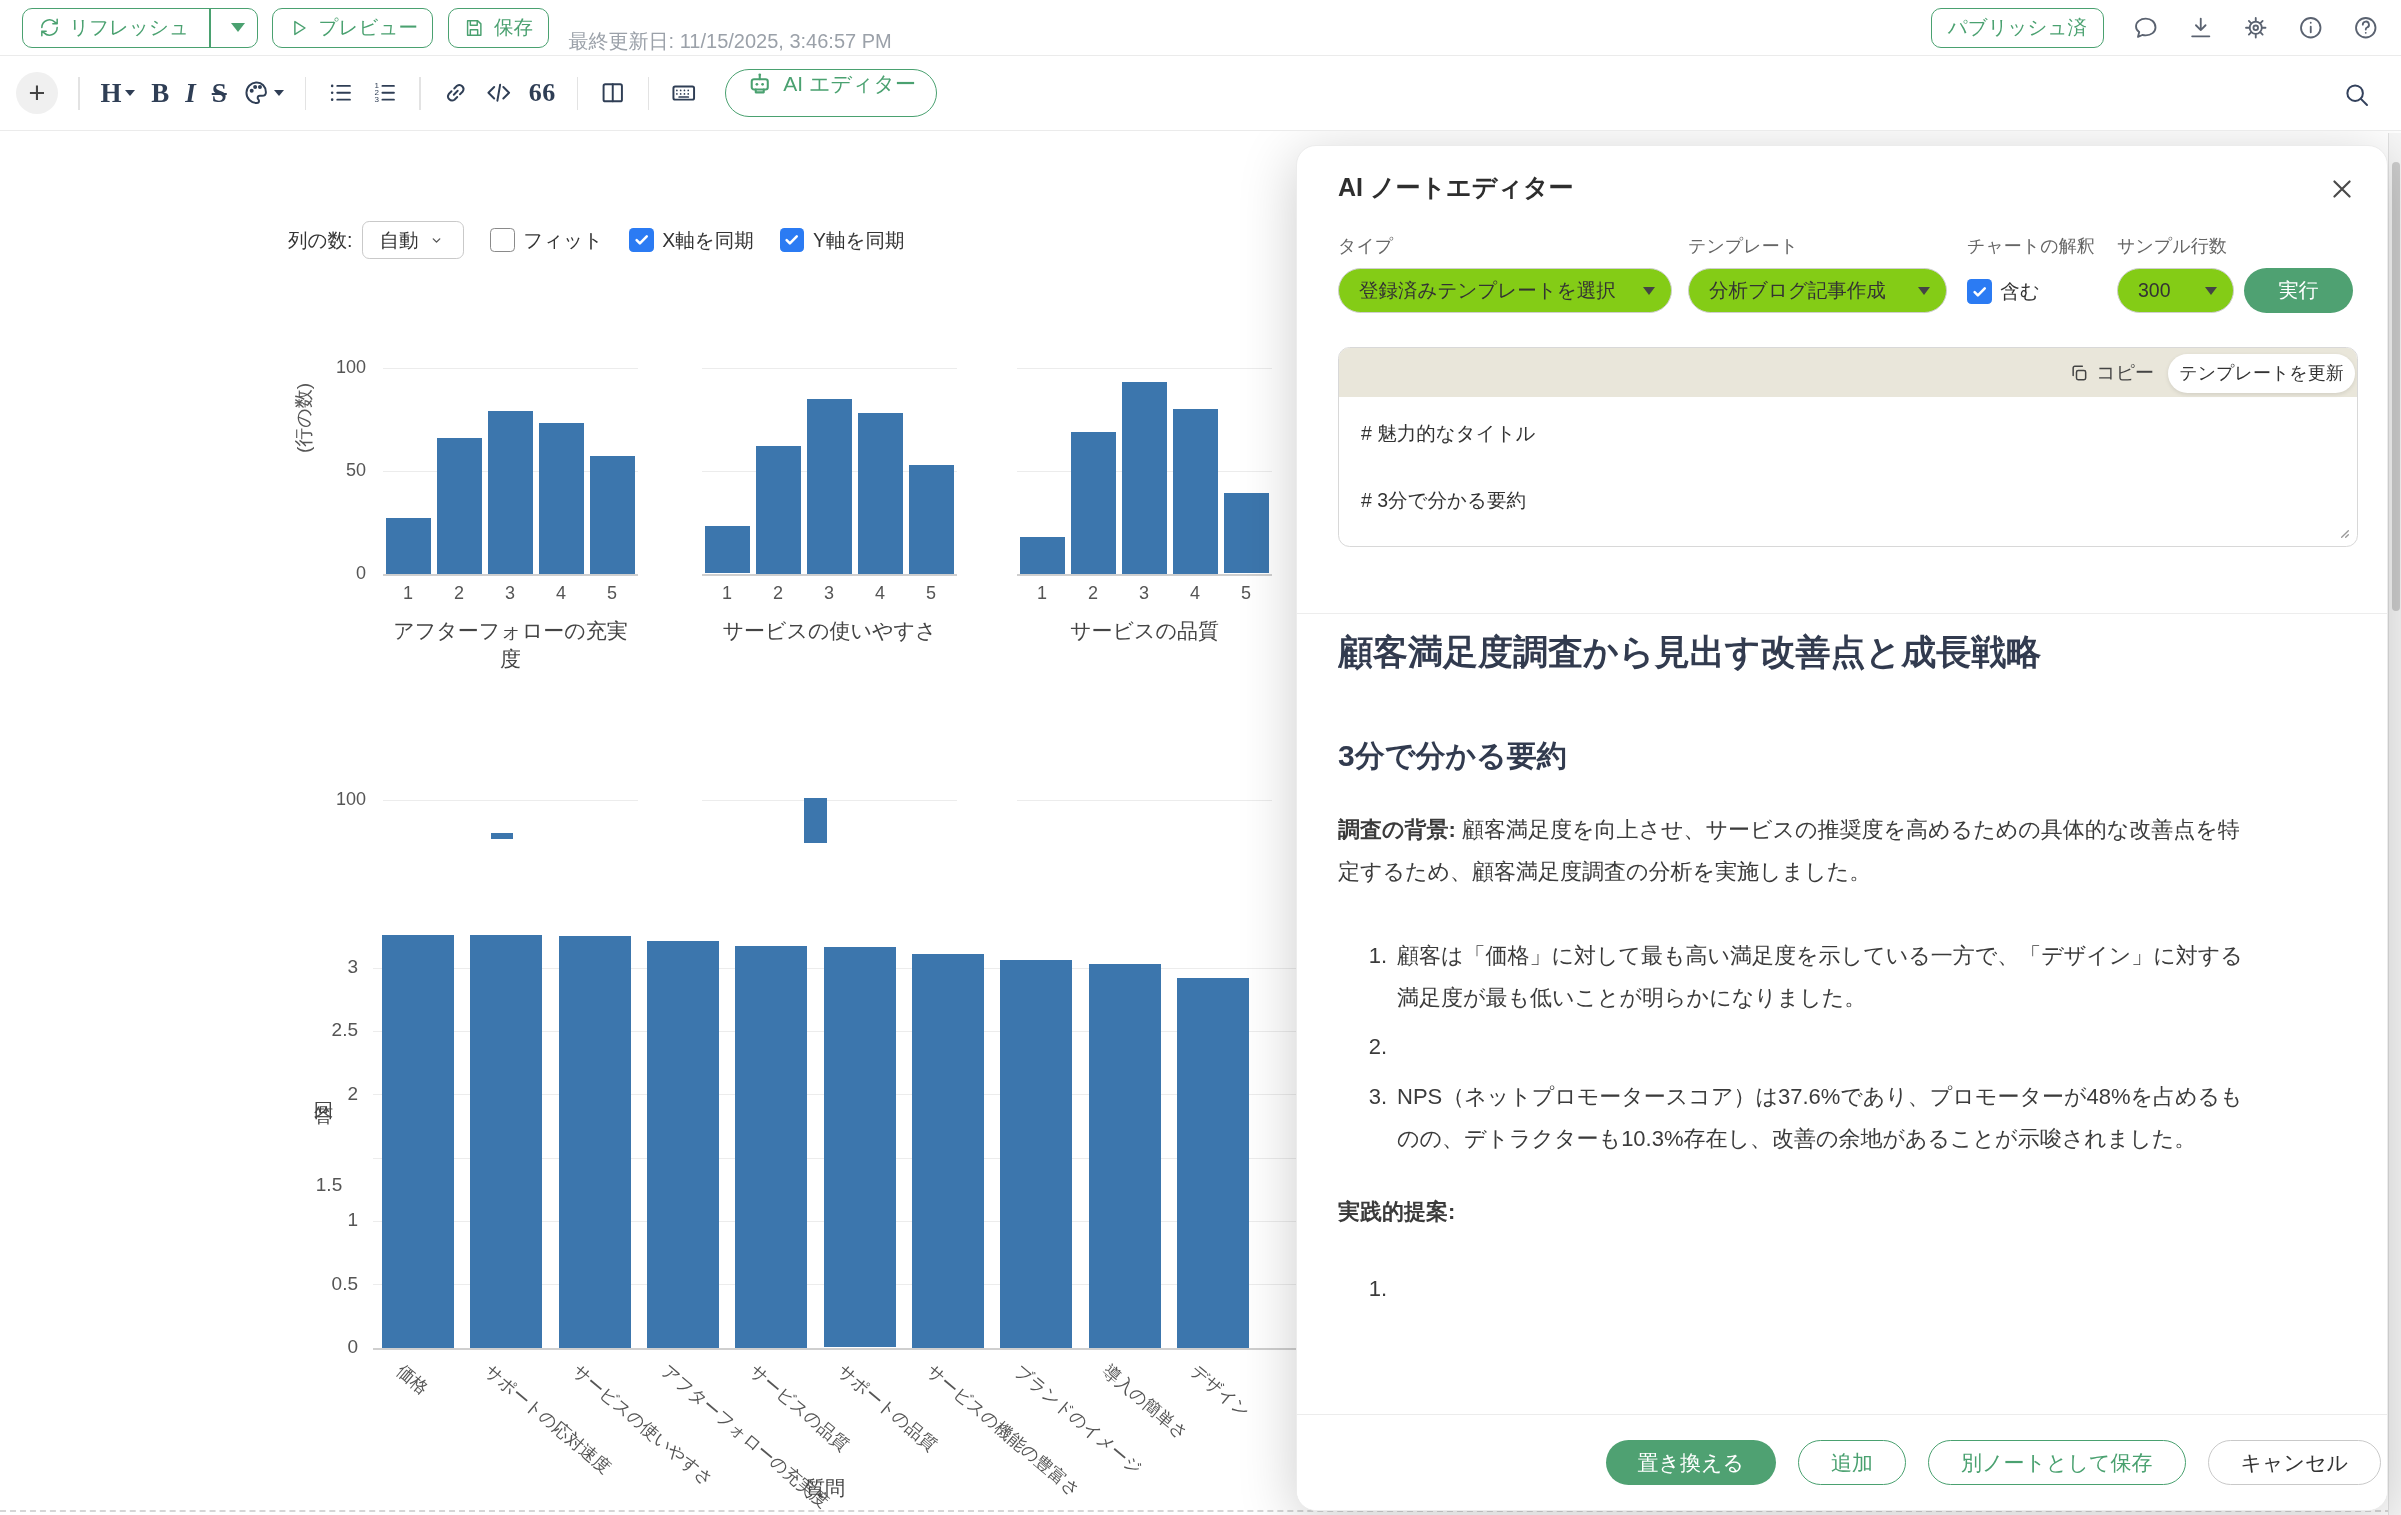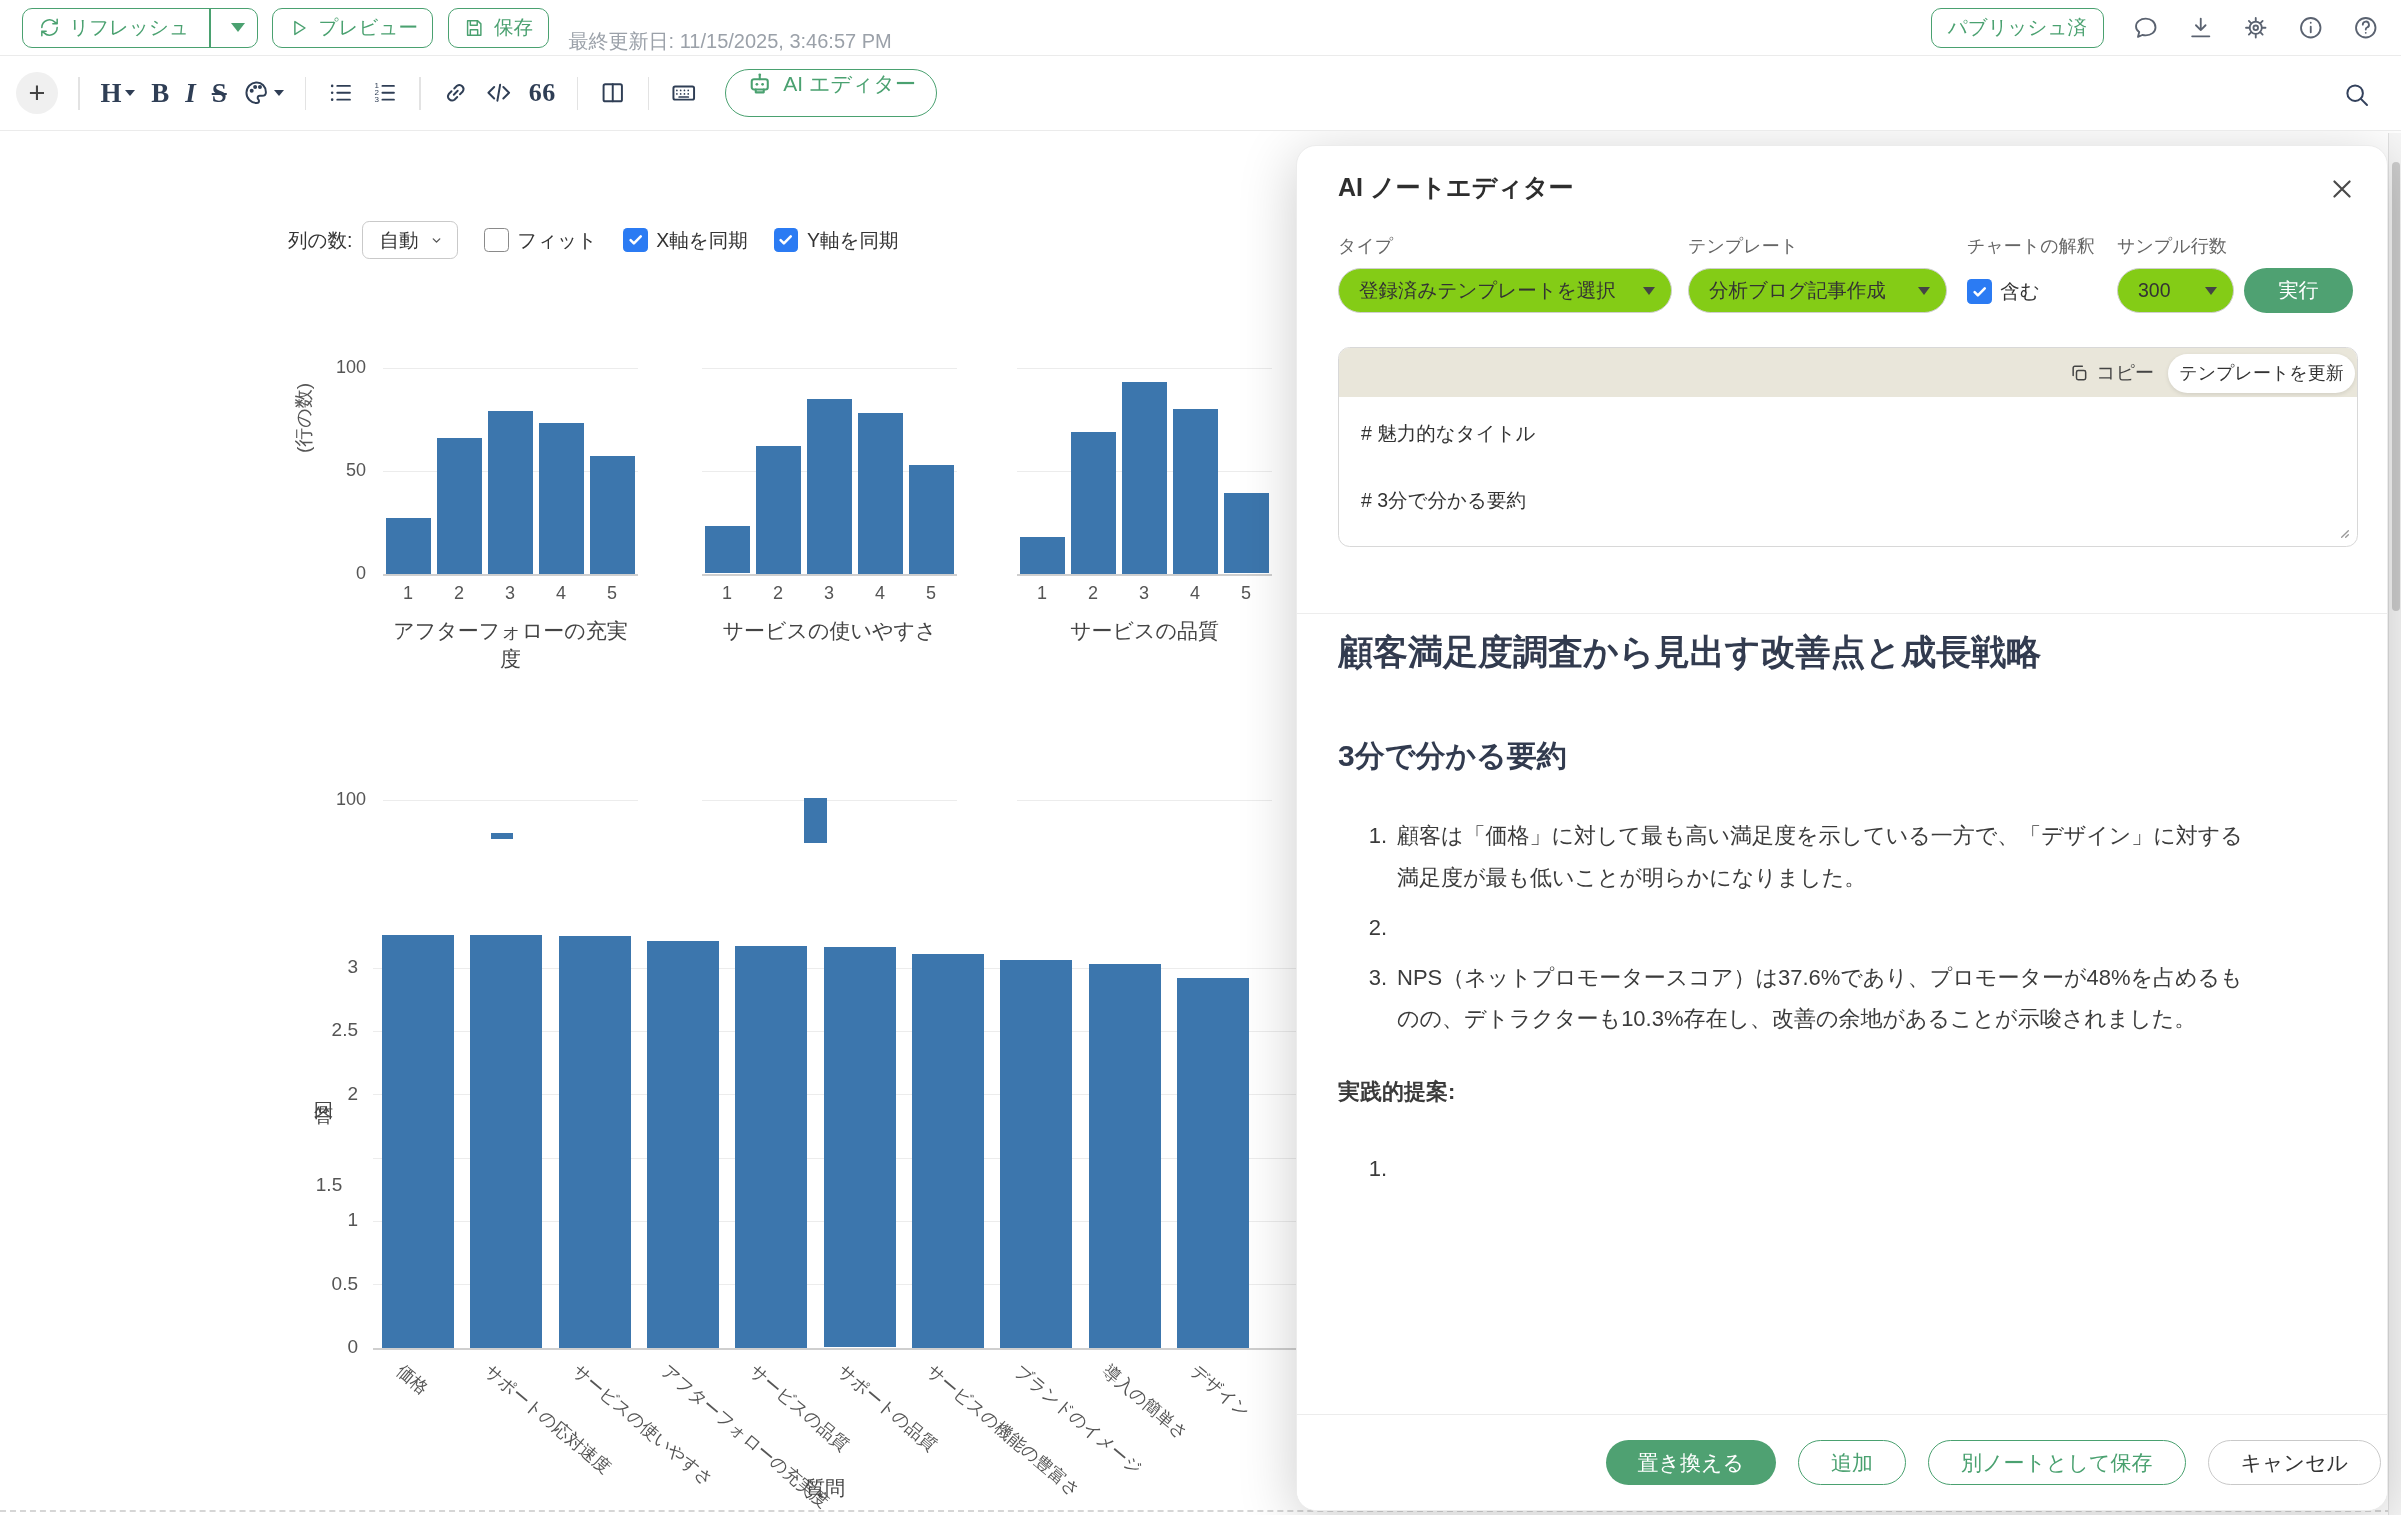--- a/index.html
+++ b/index.html
@@ -32,21 +32,21 @@
   .tb-italic{font-style:italic;font-weight:bold;}
   .tb-strike{text-decoration:line-through;}
   .mini-caret{width:0;height:0;border-left:5px solid transparent;border-right:5px solid transparent;
               border-top:6.5px solid #2f3e55;margin-left:3.6px;}
   #ai-editor-btn{display:inline-flex;gap:10px;border:1.8px solid #4AA170;color:#4AA170;
                  border-radius:24.6px;height:46px;padding:0 20px;font-size:21px;margin-left:19px;cursor:pointer;white-space:nowrap;}
   #search-icon{position:absolute;right:29px;top:80px;z-index:26;cursor:pointer;}
   
   #chart-controls{position:absolute;left:288px;top:221px;display:flex;align-items:center;font-size:19.5px;color:#333;z-index:5;}
   .sel-sm{display:inline-flex;align-items:center;gap:11.6px;border:1.4px solid #c9c9c9;border-radius:7.2px;
-          height:36px;padding:0 14px 0 16px;margin-left:10px;font-size:19.5px;color:#333;cursor:pointer;background:#fff;}
+          height:36px;padding:0 20px 0 16px;margin-left:10px;font-size:19.5px;color:#333;cursor:pointer;background:#fff;}
   .chev{width:13px;height:13px;stroke:#555;fill:none;stroke-width:2.5;stroke-linecap:round;stroke-linejoin:round;}
   .chk-label{display:inline-flex;align-items:center;gap:8.7px;margin-left:26px;cursor:pointer;}
   .chk{width:24.6px;height:24.6px;border-radius:4.3px;box-sizing:border-box;display:flex;align-items:center;justify-content:center;}
   .chk.off{border:1.8px solid #8a8a8a;background:#fff;}
   .chk.on{background:#2B7BF3;}
   .chk svg{width:17.4px;height:17.4px;stroke:#fff;fill:none;stroke-width:3.5;stroke-linecap:round;stroke-linejoin:round;}
   
   #charts-layer{position:absolute;left:0;top:132px;width:1306px;height:1384px;z-index:1;}
   
   #panel{position:absolute;left:1296px;top:145px;width:1090px;height:1364px;background:#fff;border:0.7px solid #ececec;
@@ -410,20 +410,22 @@
       <div id="tmpl-resize"><svg viewBox="0 0 24 24">
             <path d="M20 10L10 20M20 16l-4 4"></path>
           </svg></div>
     </div>
 
     <div id="panel-div1"></div>
 
     <div id="article">
       <h1>顧客満足度調査から見出す改善点と成長戦略</h1>
       <h2>3分で分かる要約</h2>
+      <p class="body-p pre"><b>調査の背景:</b> <span>顧客満足度を向上させ、サービスの推奨度を高めるための具体的な改善点を特
+定するため、顧客満足度調査の分析を実施しました。</span></p>
       <ol class="num-list" id="findings-list">
           <li>
             <span class="li-num">1.</span>
             <span class="li-txt">顧客は「価格」に対して最も高い満足度を示している一方で、「デザイン」に対する
 満足度が最も低いことが明らかになりました。</span>
           </li>
           <li>
             <span class="li-num">2.</span>
           </li>
           <li>

